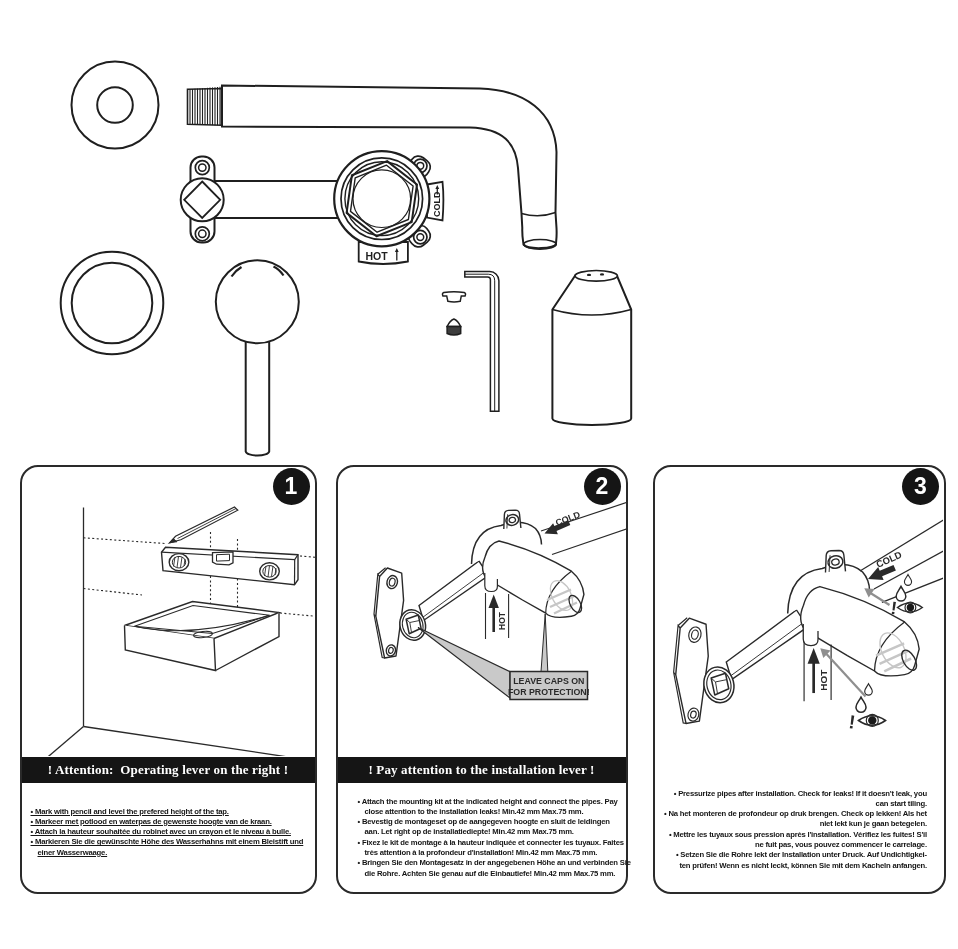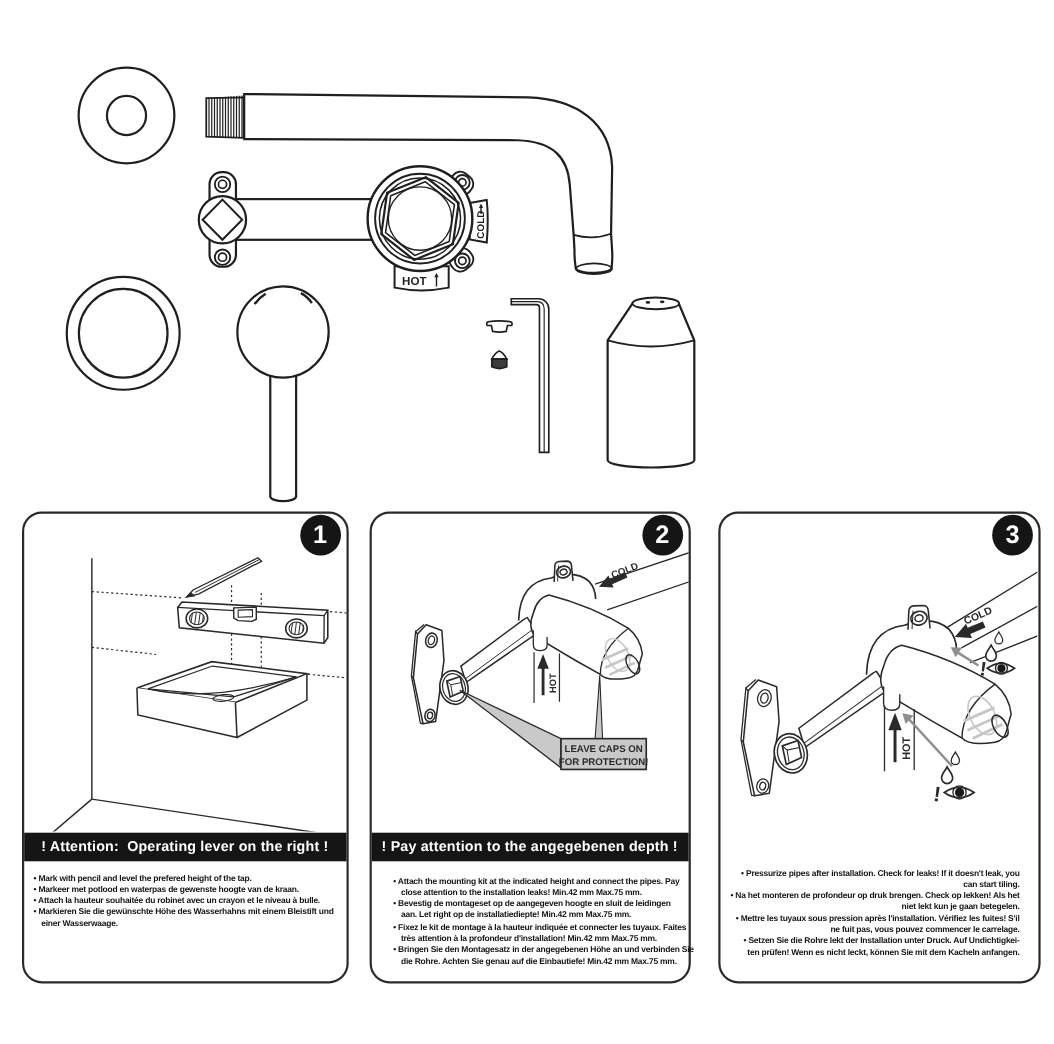--- a/index.html
+++ b/index.html
@@ -1,20 +1,20 @@
 <!DOCTYPE html>
 <html><head>
 <meta charset="utf-8">
 <style>
 html,body{margin:0;padding:0;background:#fff;}
 body{width:958px;height:949px;position:relative;font-family:"Liberation Sans",sans-serif;overflow:hidden;}
 #top{position:absolute;left:0;top:0;}
 .panel{position:absolute;border:2px solid #2a2a2a;border-radius:18px;background:#fff;box-sizing:border-box;}
 .num{position:absolute;right:5px;top:1px;width:37px;height:37px;border-radius:50%;background:#151515;color:#fff;font-weight:bold;font-size:23px;text-align:center;line-height:37px;}
-.tbar{position:absolute;left:0;right:0;top:290px;height:26px;background:#151515;color:#fff;font-weight:bold;font-size:13px;line-height:26px;text-align:center;letter-spacing:0.15px;}
+.tbar{position:absolute;left:0;right:0;top:290px;height:26px;background:#151515;color:#fff;font-weight:bold;font-size:13px;line-height:26px;text-align:center;letter-spacing:0.15px;font-family:Liberation Serif, serif;}
 .bullets{position:absolute;color:#151515;font-size:7.7px;line-height:10.3px;font-weight:bold;letter-spacing:-0.2px;}
 .bullets div{white-space:nowrap;}
 .bullets div.c{padding-left:7px;}
 .psvg{position:absolute;left:0;top:0;}
 </style>
 </head>
 <body>
 <svg id="top" width="958" height="464" viewBox="0 0 958 464">
 <g stroke="#1f1f1f" fill="none" stroke-width="2">
 
@@ -141,21 +141,21 @@
 <path d="M102.5,158.5 L170.5,134.5 L257,145.5 L192,171.5 Z" fill="#fff" stroke-width="1.4"></path>
 <path d="M102.5,158.5 L103.3,183 L193.5,203.5 L192,171.5" fill="#fff" stroke-width="1.4"></path>
 <path d="M193.5,203.5 L257,169.5 L257,145.5" fill="#fff" stroke-width="1.4"></path>
 <path d="M112.5,159.3 L171,138.5 L247.5,148.3 L190.5,166.5 Z" stroke-width="1.1"></path>
 <path d="M112.5,159.3 Q168,172 247.5,148.3" stroke-width="1.1"></path>
 <ellipse cx="181" cy="167.5" rx="9.5" ry="3" stroke-width="1" transform="rotate(-6 181 167.5)"></ellipse>
 </g>
 </svg>
 <div class="num">1</div>
 <div class="tbar">! Attention:&nbsp; Operating lever on the right !</div>
-<div class="bullets" style="top:327px;left:9px;">
+<div class="bullets" style="top:340px;left:9px;text-decoration:underline;">
 <div>• Mark with pencil and level the prefered height of the tap.</div>
 <div>• Markeer met potlood en waterpas de gewenste hoogte van de kraan.</div>
 <div>• Attach la hauteur souhaitée du robinet avec un crayon et le niveau à bulle.</div>
 <div>• Markieren Sie die gewünschte Höhe des Wasserhahns mit einem Bleistift und</div>
 <div class="c">einer Wasserwaage.</div>
 </div>
 </div>
 
 <div class="panel" id="p2" style="left:335.5px;top:464.5px;width:292px;height:429.5px;">
 <svg class="psvg" width="288" height="289" viewBox="0 0 288 289">
@@ -213,21 +213,21 @@
 <path d="M207.2,147 L203,204.6 L209.8,204.6 Z" fill="#c9c9c9" stroke-width="1"></path>
 <rect x="172" y="204.5" width="77.5" height="28" fill="#c9c9c9" stroke-width="1.5"></rect>
 </g>
 <g fill="#2a2a2a" font-family="Liberation Sans, sans-serif" font-weight="bold">
 <text font-size="9" transform="translate(219 59) rotate(-21)">COLD</text>
 <text x="210.8" y="216.5" font-size="8.8" text-anchor="middle">LEAVE CAPS ON</text>
 <text x="210.8" y="228" font-size="8.8" text-anchor="middle">FOR PROTECTION!</text>
 </g>
 </svg>
 <div class="num">2</div>
-<div class="tbar">! Pay attention to the angegebenen depth !</div>
+<div class="tbar">! Pay attention to the installation lever !</div>
 <div class="bullets" style="top:330px;left:20px;">
 <div>• Attach the mounting kit at the indicated height and connect the pipes. Pay</div>
 <div class="c">close attention to the installation leaks! Min.42 mm Max.75 mm.</div>
 <div>• Bevestig de montageset op de aangegeven hoogte en sluit de leidingen</div>
 <div class="c">aan. Let right op de installatiediepte! Min.42 mm Max.75 mm.</div>
 <div>• Fixez le kit de montage à la hauteur indiquée et connecter les tuyaux. Faites</div>
 <div class="c">très attention à la profondeur d'installation! Min.42 mm Max.75 mm.</div>
 <div>• Bringen Sie den Montagesatz in der angegebenen Höhe an und verbinden Sie</div>
 <div class="c">die Rohre. Achten Sie genau auf die Einbautiefe! Min.42 mm Max.75 mm.</div>
 </div>

